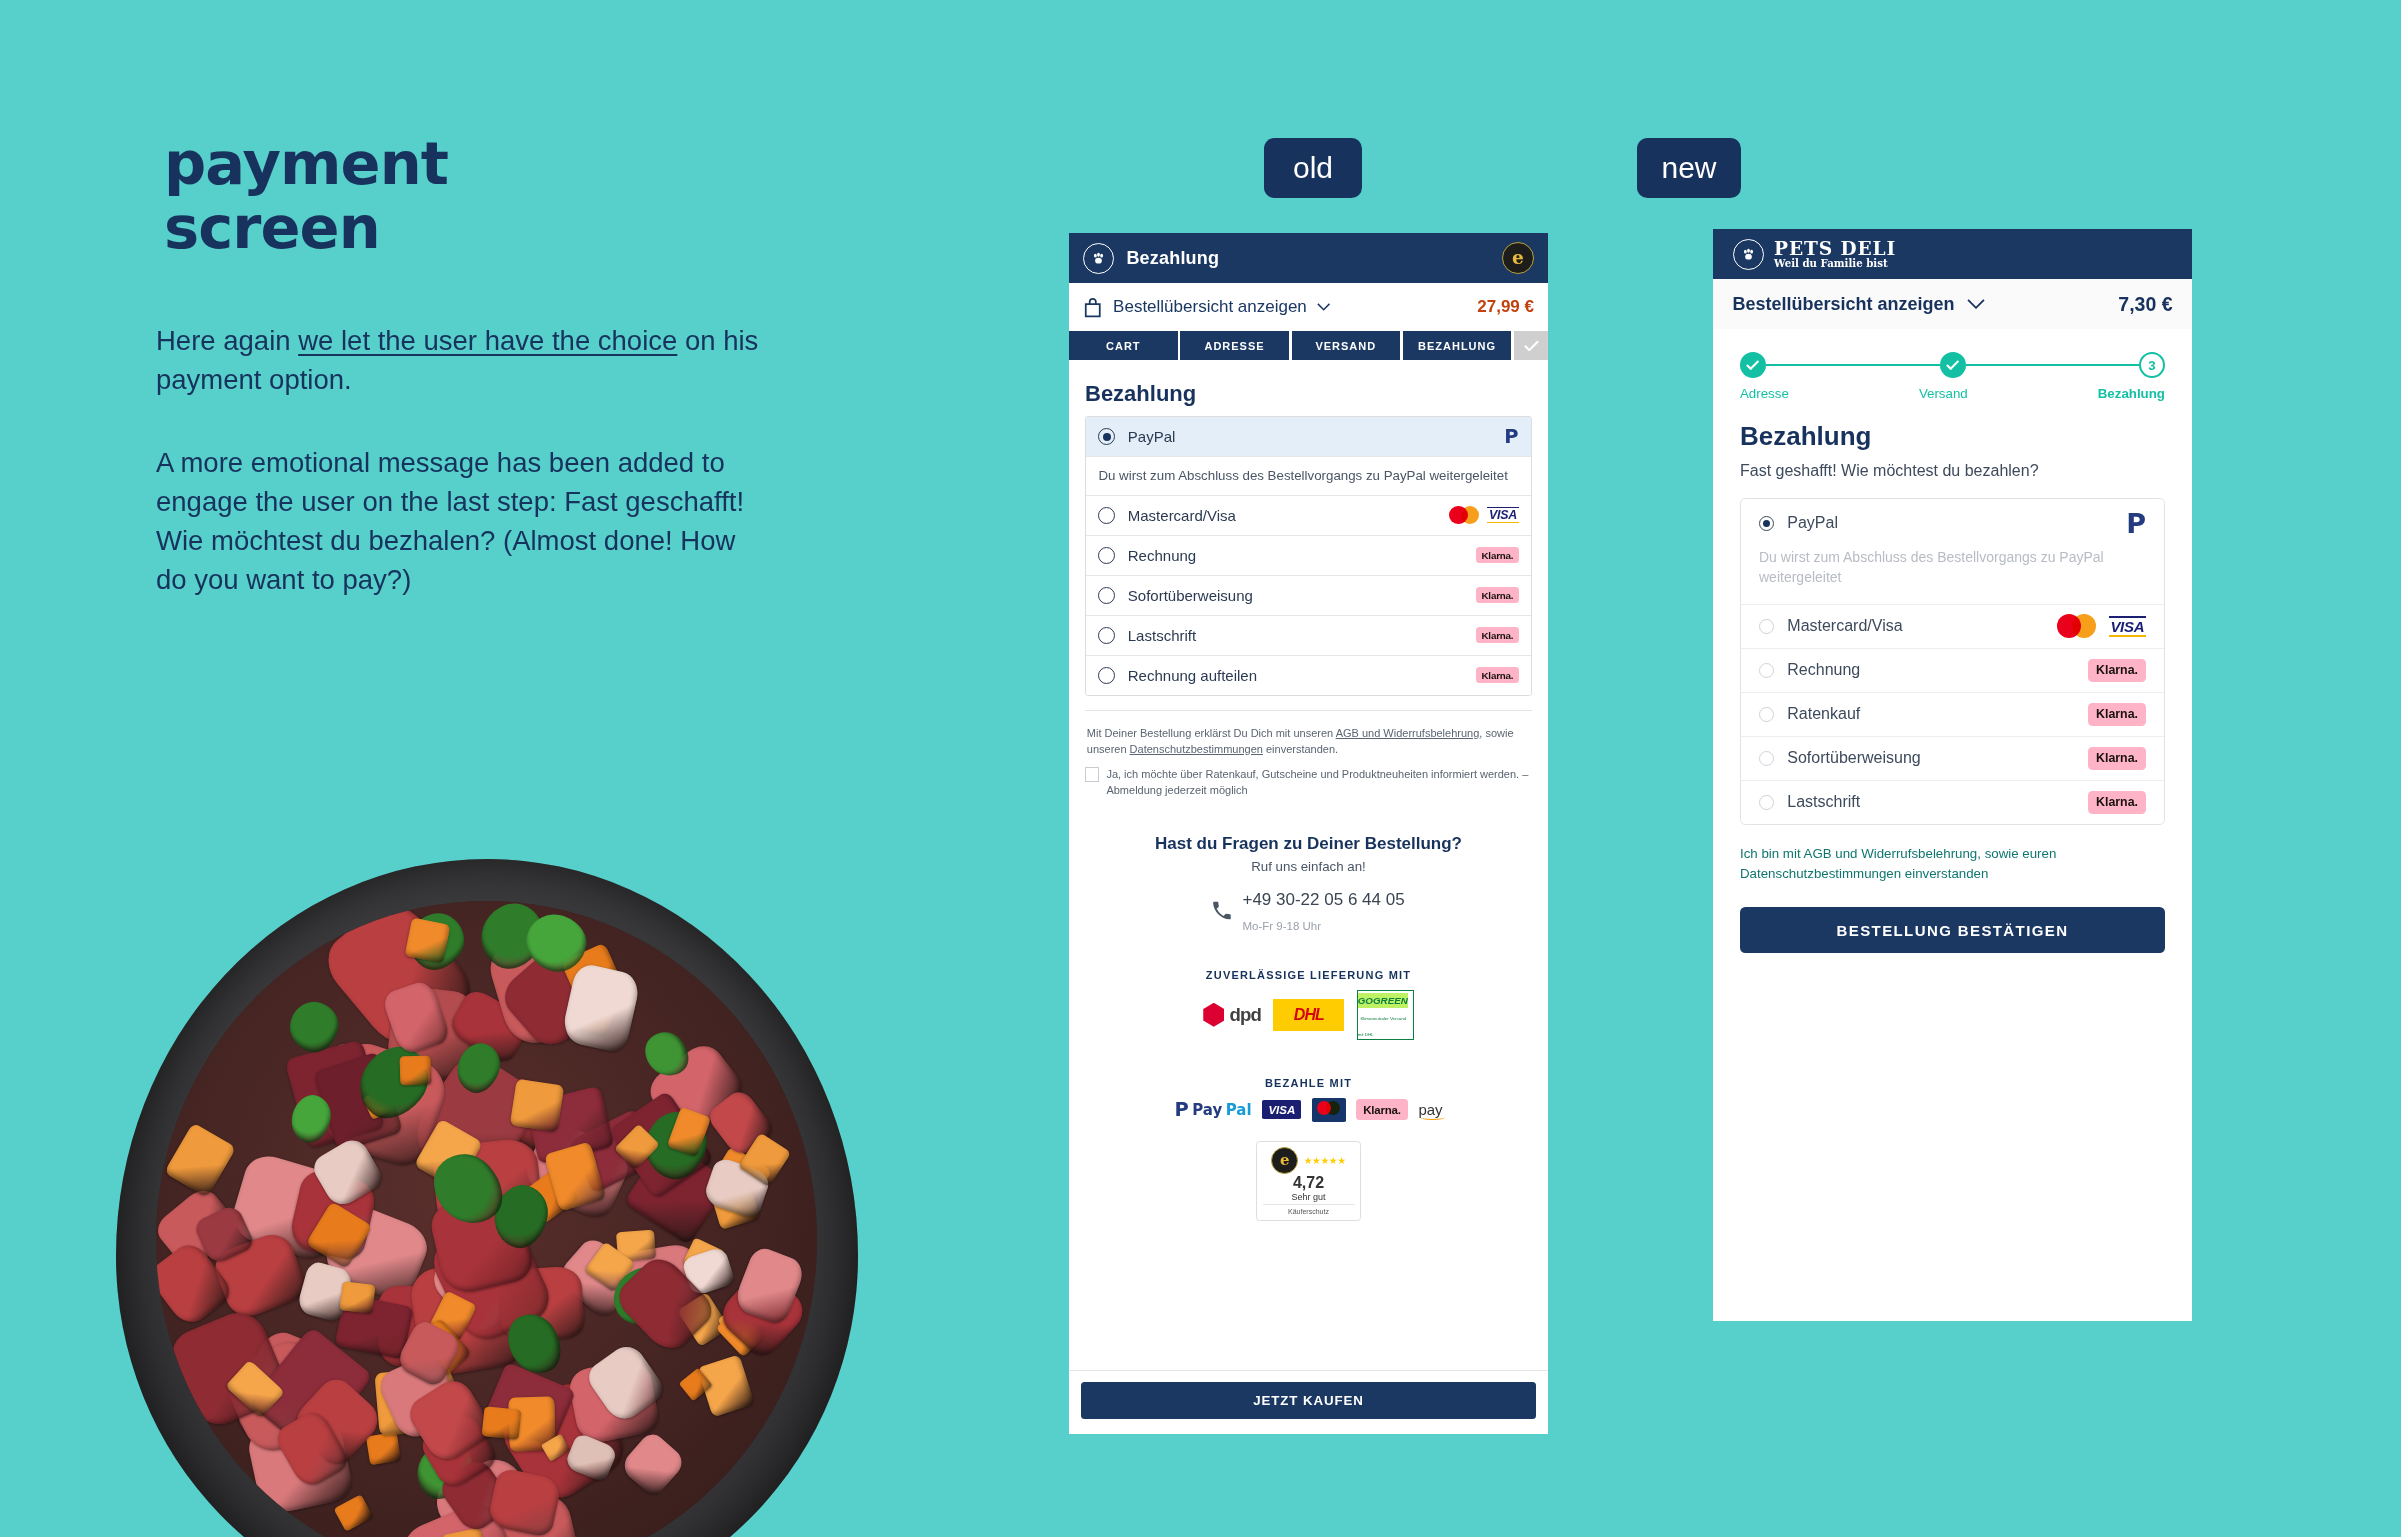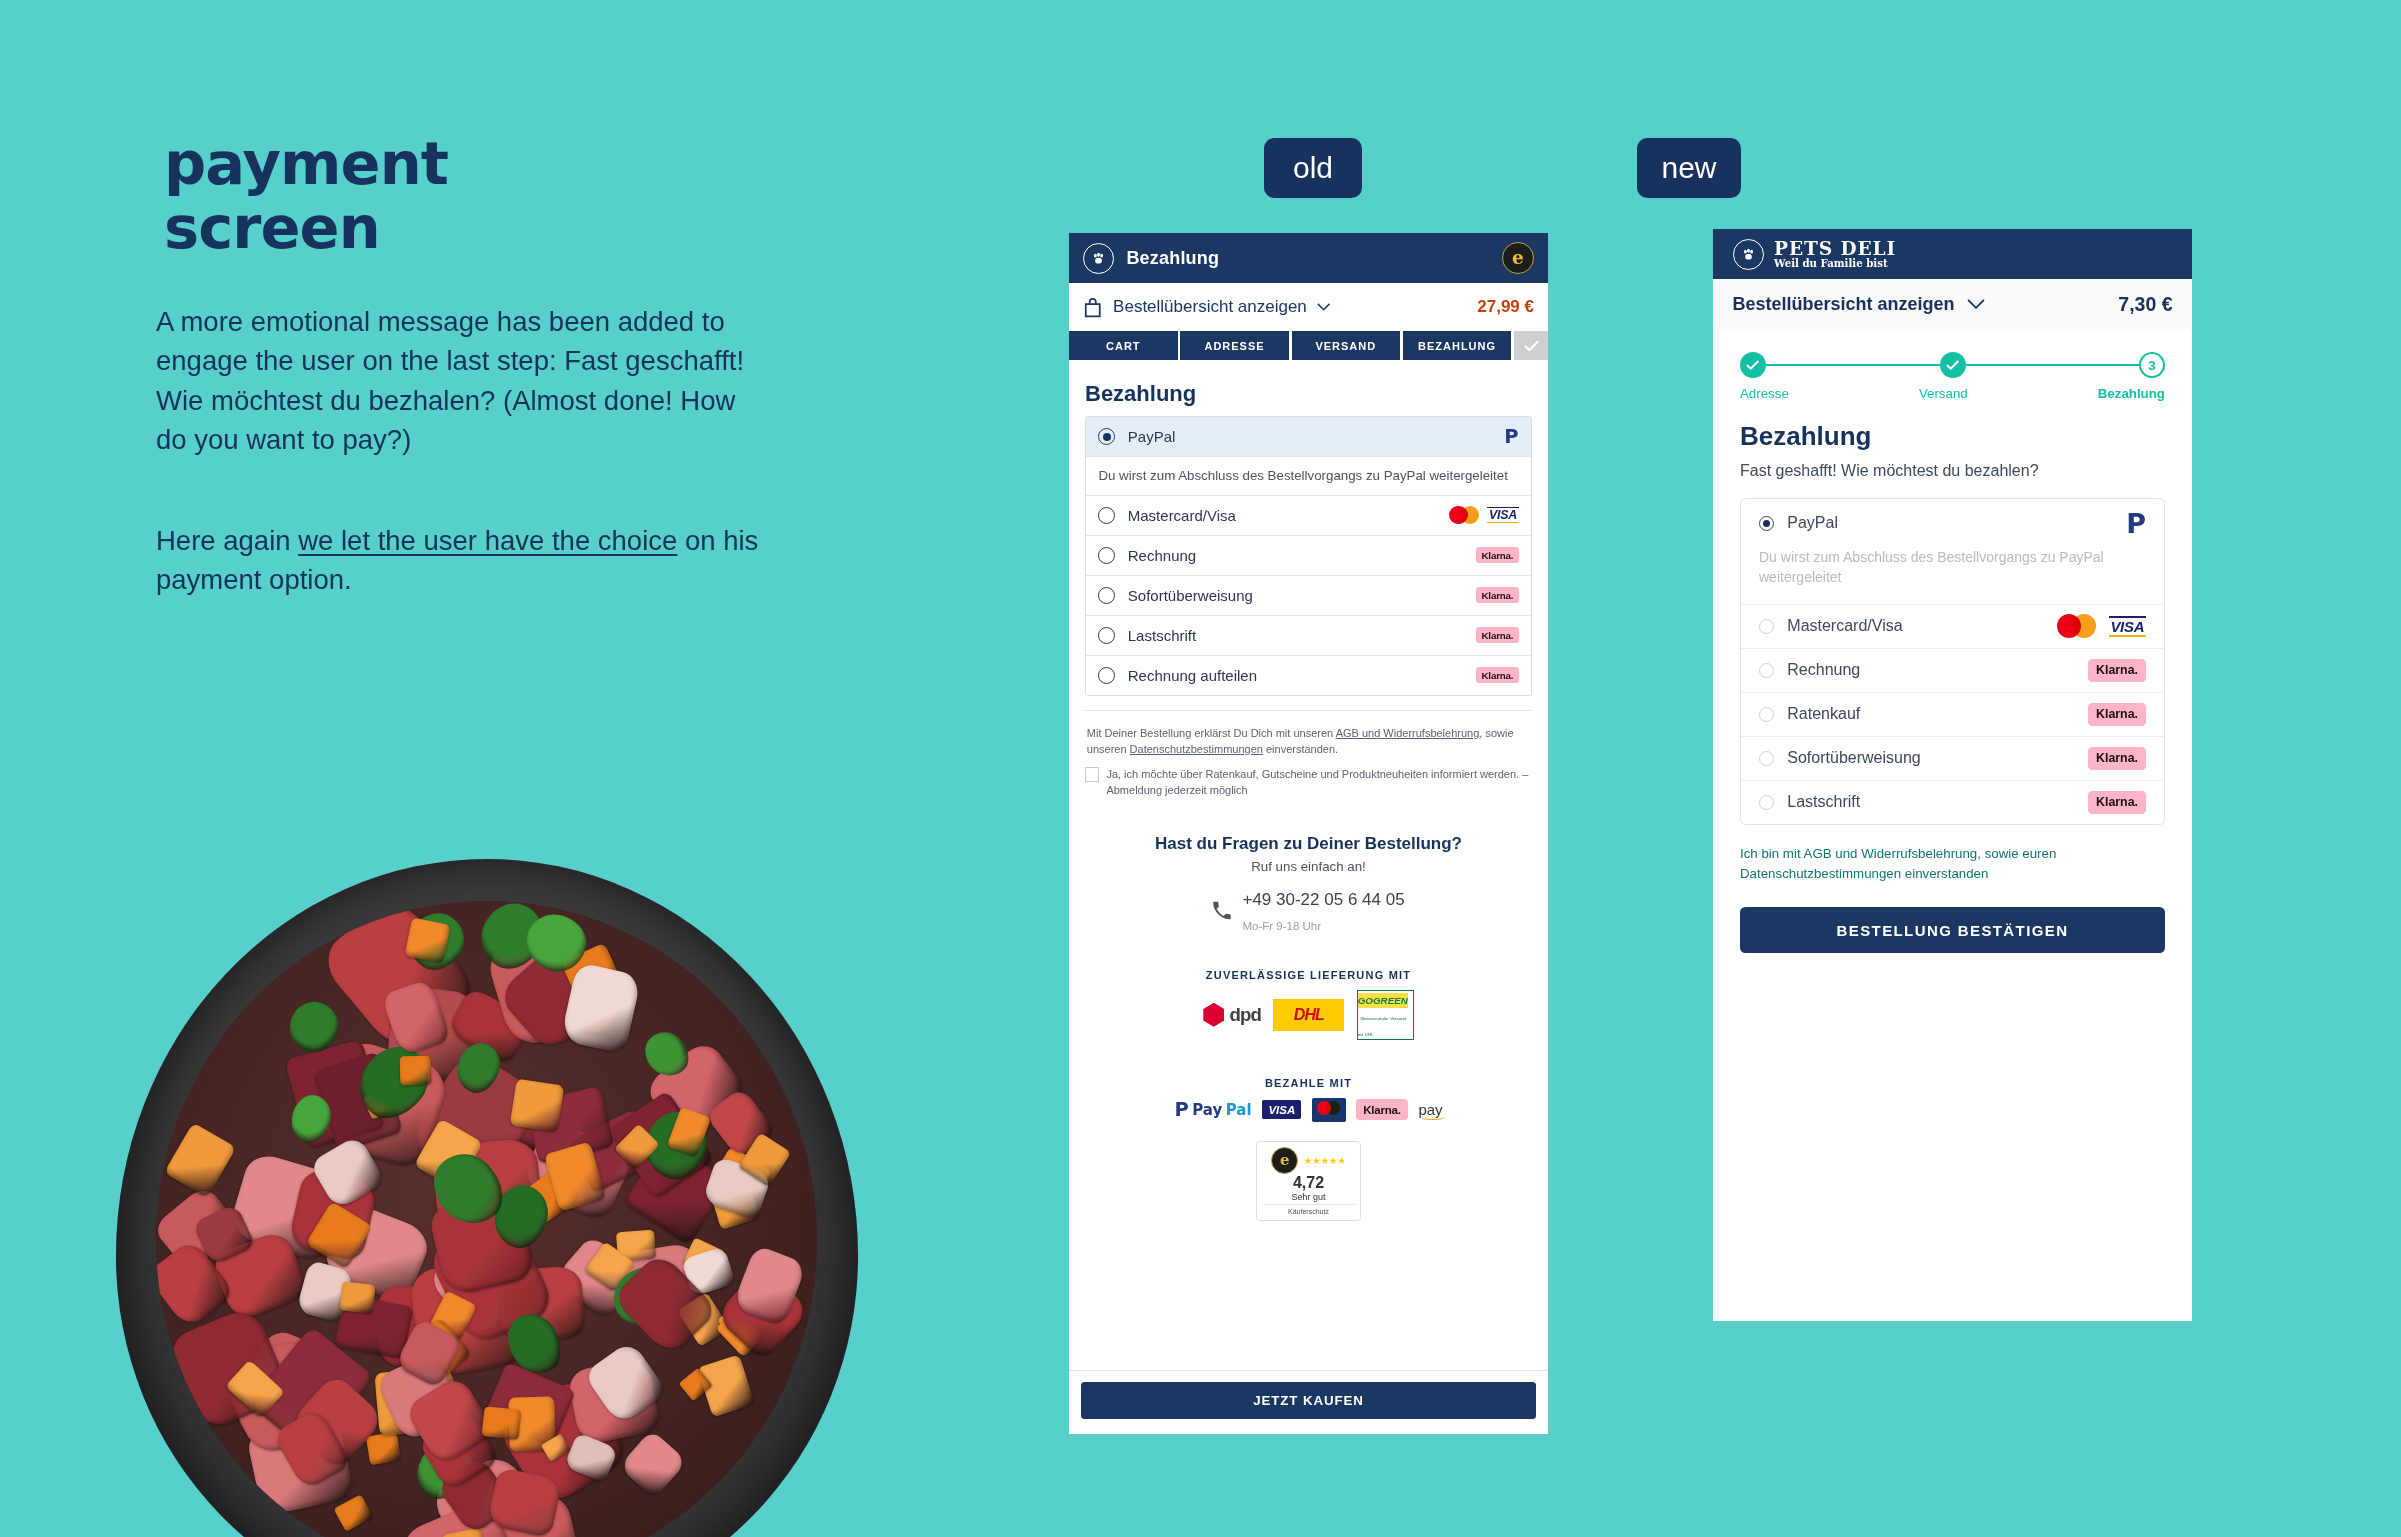--- a/index.html
+++ b/index.html
@@ -163,21 +163,21 @@
     text-align:center;font-size:11px;font-weight:bold;color:#17325c;
     letter-spacing:1.2px;margin-top:37px;
   }
   .o-logos{display:flex;align-items:center;justify-content:center;gap:12.4px;margin-top:9px;}
   .dpd{display:flex;align-items:center;gap:5.3px;}
   .dpd-cube{width:21px;height:24px;background:#dc0032;clip-path:polygon(50% 0,100% 26%,100% 74%,50% 100%,0 74%,0 26%);}
   .dpd-txt{font-size:18.6px;font-weight:bold;color:#414141;letter-spacing:-0.9px;}
   .dhl{background:#fecc00;width:71px;height:32px;display:flex;align-items:center;justify-content:center;}
   .dhl i{font-style:italic;color:#d40511;font-weight:bold;font-size:16px;letter-spacing:-0.9px;}
   .gogreen{border:0.9px solid #0b7f3f;width:55px;}
-  .gogreen .bar{background:#fde047;color:#0b7f3f;font-weight:bold;font-style:italic;font-size:9.8px;text-align:center;padding:1.8px 0;}
+  .gogreen .bar{background:#bef264;color:#0b7f3f;font-weight:bold;font-style:italic;font-size:9.8px;text-align:center;padding:1.8px 0;}
   .gogreen .sub{font-size:4.4px;color:#0b7f3f;padding:1.8px 2.7px;line-height:1.25;}
   .pay-logos{display:flex;align-items:center;justify-content:center;gap:10.6px;margin-top:9px;}
   .paypal-full{display:flex;align-items:center;gap:3.5px;}
   .visa-blk{background:#1a1f71;color:#fff;font-style:italic;font-weight:bold;font-size:11.5px;padding:3.5px 6.2px;border-radius:1.8px;}
   .mc-blk{background:#16366b;padding:3.5px 5.3px;border-radius:1.8px;}
   .amazon{font-size:15px;color:#333;position:relative;}
   .amazon::after{content:"";position:absolute;left:1.8px;right:-2.7px;bottom:-1.8px;height:4.4px;
     border-bottom:1.8px solid #ff9900;border-radius:0 0 60% 60%;}
   .rating-box{
     margin:19.5px auto 0 auto;width:92px;border:0.9px solid #dedede;border-radius:3.5px;
@@ -264,22 +264,22 @@
 </head>
 <body>
 
 <div class="canvas">
 
   <div class="left-col">
     <h1 class="big-title">
       <span>payment</span><br>
       <span>screen</span>
     </h1>
+    <p class="body-copy para1"><span>Here again </span><span class="u">we let the user have the choice</span><span> on his payment option.</span></p>
     <p class="body-copy para2">A more emotional message has been added to engage the user on the last step: Fast geschafft! Wie möchtest du bezhalen? (Almost done! How do you want to pay?)</p>
-    <p class="body-copy para1"><span>Here again </span><span class="u">we let the user have the choice</span><span> on his payment option.</span></p>
   </div>
 
   <div class="food-wrap">
     <div class="bowl">
       <div class="bowl-inner" id="bowl-inner">
           <div style="position: absolute; inset: 0px; background: radial-gradient(circle at 45% 42%, rgb(90, 47, 44) 0%, rgb(61, 33, 31) 70%, rgb(42, 22, 20) 100%);"></div>
           <div class="chunk" style="left: 28.739%; top: 1.11308%; width: 15.9664%; height: 19.4661%; background: linear-gradient(145deg, rgb(185, 63, 65) 0%, rgb(185, 63, 65) 58%, rgba(0, 0, 0, 0.3) 100%); border-radius: 26% 30% 24% 32%; transform: rotate(-39.9deg); box-shadow: rgba(0, 0, 0, 0.35) -1.8px -2.7px 5.3px inset, rgba(0, 0, 0, 0.4) 0px 0.9px 2.7px;"></div>
           <div class="chunk" style="left: 35.428%; top: 13.0089%; width: 12.687%; height: 13.0311%; background: linear-gradient(145deg, rgb(179, 76, 78) 0%, rgb(179, 76, 78) 58%, rgba(0, 0, 0, 0.3) 100%); border-radius: 26% 30% 24% 32%; transform: rotate(6.8deg); box-shadow: rgba(0, 0, 0, 0.35) -1.8px -2.7px 5.3px inset, rgba(0, 0, 0, 0.4) 0px 0.9px 2.7px;"></div>
           <div class="chunk" style="left: 45.1191%; top: 14.6593%; width: 10.6825%; height: 7.7175%; background: linear-gradient(145deg, rgb(168, 51, 58) 0%, rgb(168, 51, 58) 58%, rgba(0, 0, 0, 0.3) 100%); border-radius: 26% 30% 24% 32%; transform: rotate(29.1deg); box-shadow: rgba(0, 0, 0, 0.35) -1.8px -2.7px 5.3px inset, rgba(0, 0, 0, 0.4) 0px 0.9px 2.7px;"></div>
           <div class="chunk" style="left: 23.1487%; top: 22.0051%; width: 10.4377%; height: 9.47447%; background: linear-gradient(145deg, rgb(224, 136, 138) 0%, rgb(224, 136, 138) 58%, rgba(0, 0, 0, 0.3) 100%); border-radius: 26% 30% 24% 32%; transform: rotate(-38.4deg); box-shadow: rgba(0, 0, 0, 0.35) -1.8px -2.7px 5.3px inset, rgba(0, 0, 0, 0.4) 0px 0.9px 2.7px;"></div>

